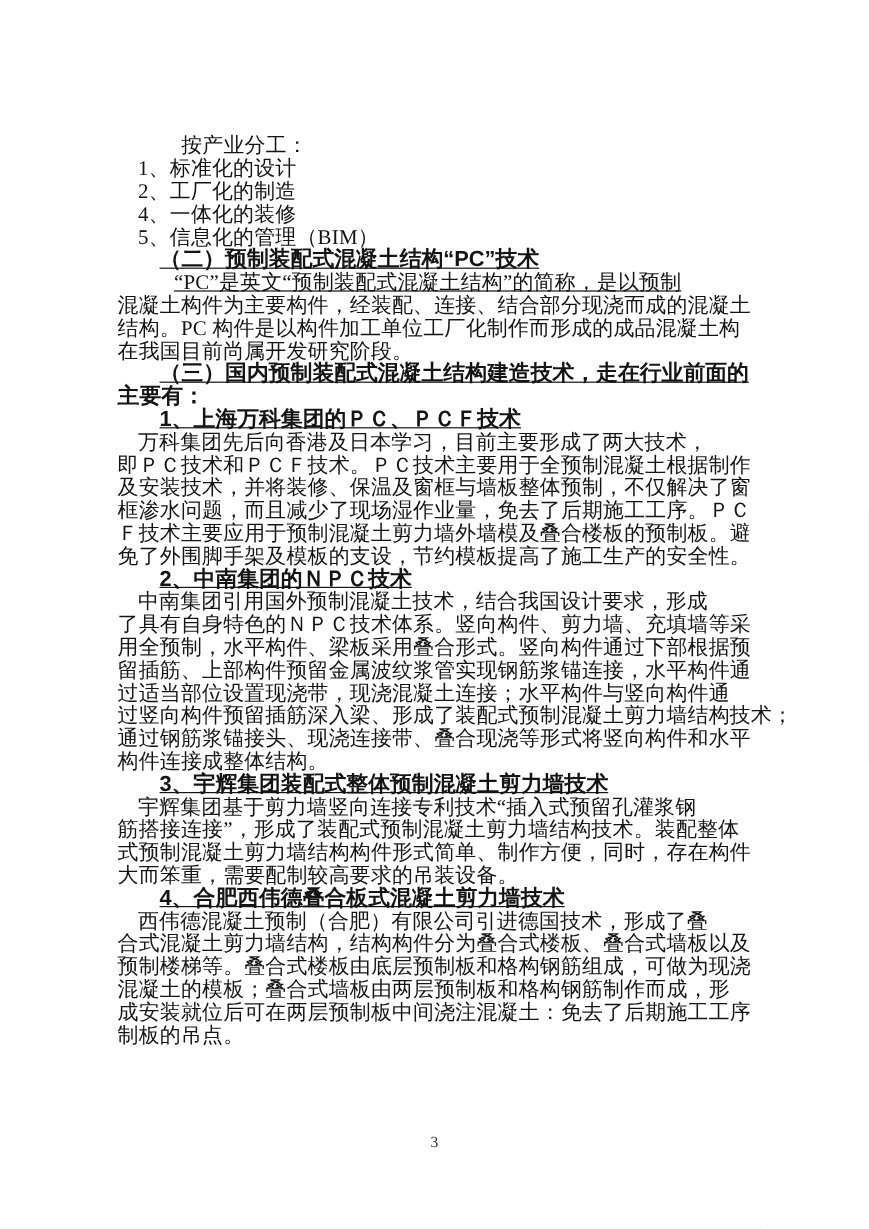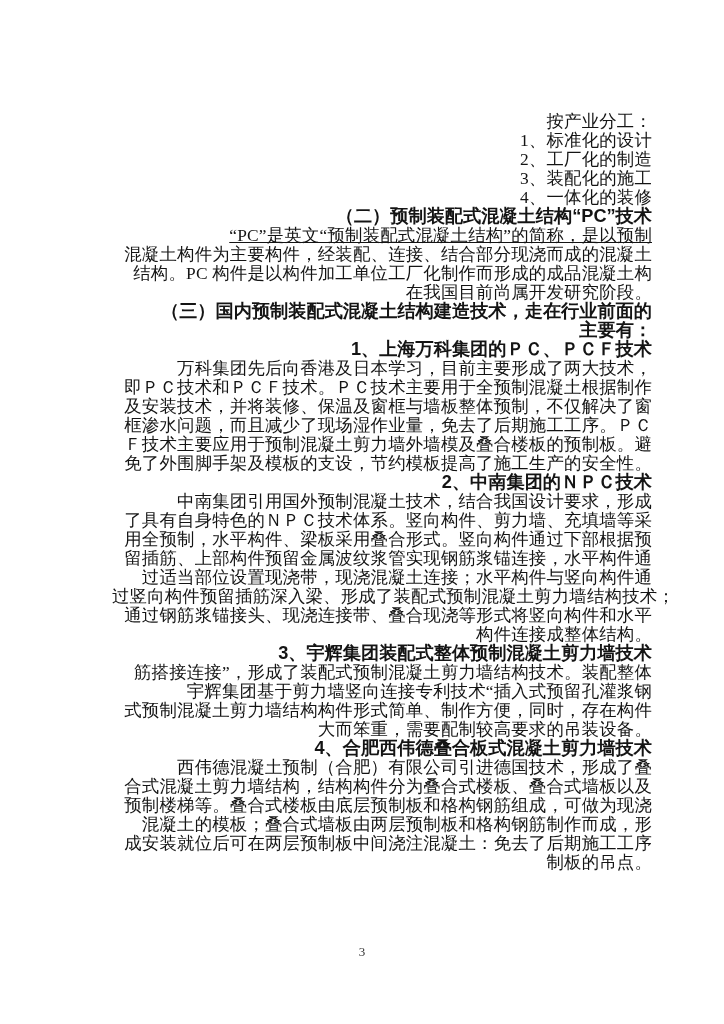--- a/index.html
+++ b/index.html
@@ -7,59 +7,58 @@
     position:relative;
     width:724px; height:1024px;
     margin:0 auto;
     background:#ffffff;
     overflow:hidden;
     font-family:"Liberation Serif","DejaVu Serif",serif;
     color:#141414;
   }
   .content {
     position:absolute;
-    left:112px; top:112px;
+    left:98px; top:112px;
     width:540px;
-    text-align:right;
   }
   .line {
     font-size:17.4px;
     line-height:19px;
     white-space:nowrap;
     letter-spacing:0.2px;
   }
   .h {
     font-family:"Liberation Sans","DejaVu Sans",sans-serif;
     font-weight:bold;
     font-size:18.2px;
     letter-spacing:0px;
   }
   .ind1 { padding-left:17px; }   
-  .ind2 { padding-left:35px; }   
+  .ind2 { padding-left:35px;text-decoration:underline; }   
   .ind3 { padding-left:53px; }   
   .indq { padding-left:47px;text-decoration:underline; }   
   .footer {
     position:absolute;
     left:0; right:0; top:944px;
     text-align:center;
     font-size:13px;
     color:#333;
     font-family:"Liberation Serif","DejaVu Serif",serif;
   }
 </style>
 </head>
 <body>
 
 <div class="page">
   <div class="content">
     <div class="line ind3">按产业分工：</div>
     <div class="line ind1">1、标准化的设计</div>
     <div class="line ind1">2、工厂化的制造</div>
-    <div class="line ind1">3、装配化的施工</div>
     <div class="line ind1">4、一体化的装修</div>
+    <div class="line ind1">5、信息化的管理（BIM）</div>
     <div class="line h ind2">（二）预制装配式混凝土结构“PC”技术</div>
     <div class="line indq">“PC”是英文“预制装配式混凝土结构”的简称，是以预制</div>
     <div class="line">混凝土构件为主要构件，经装配、连接、结合部分现浇而成的混凝土</div>
     <div class="line">结构。PC 构件是以构件加工单位工厂化制作而形成的成品混凝土构</div>
     <div class="line">在我国目前尚属开发研究阶段。</div>
     <div class="line h ind2">（三）国内预制装配式混凝土结构建造技术，走在行业前面的</div>
     <div class="line h">主要有：</div>
     <div class="line h ind2">1、上海万科集团的ＰＣ、ＰＣＦ技术</div>
     <div class="line ind1">万科集团先后向香港及日本学习，目前主要形成了两大技术，</div>
     <div class="line">即ＰＣ技术和ＰＣＦ技术。ＰＣ技术主要用于全预制混凝土根据制作</div>
@@ -70,22 +69,22 @@
     <div class="line h ind2">2、中南集团的ＮＰＣ技术</div>
     <div class="line ind1">中南集团引用国外预制混凝土技术，结合我国设计要求，形成</div>
     <div class="line">了具有自身特色的ＮＰＣ技术体系。竖向构件、剪力墙、充填墙等采</div>
     <div class="line">用全预制，水平构件、梁板采用叠合形式。竖向构件通过下部根据预</div>
     <div class="line">留插筋、上部构件预留金属波纹浆管实现钢筋浆锚连接，水平构件通</div>
     <div class="line">过适当部位设置现浇带，现浇混凝土连接；水平构件与竖向构件通</div>
     <div class="line">过竖向构件预留插筋深入梁、形成了装配式预制混凝土剪力墙结构技术；</div>
     <div class="line">通过钢筋浆锚接头、现浇连接带、叠合现浇等形式将竖向构件和水平</div>
     <div class="line">构件连接成整体结构。</div>
     <div class="line h ind2">3、宇辉集团装配式整体预制混凝土剪力墙技术</div>
+    <div class="line ind1">宇辉集团基于剪力墙竖向连接专利技术“插入式预留孔灌浆钢</div>
     <div class="line">筋搭接连接”，形成了装配式预制混凝土剪力墙结构技术。装配整体</div>
-    <div class="line ind1">宇辉集团基于剪力墙竖向连接专利技术“插入式预留孔灌浆钢</div>
     <div class="line">式预制混凝土剪力墙结构构件形式简单、制作方便，同时，存在构件</div>
     <div class="line">大而笨重，需要配制较高要求的吊装设备。</div>
     <div class="line h ind2">4、合肥西伟德叠合板式混凝土剪力墙技术</div>
     <div class="line ind1">西伟德混凝土预制（合肥）有限公司引进德国技术，形成了叠</div>
     <div class="line">合式混凝土剪力墙结构，结构构件分为叠合式楼板、叠合式墙板以及</div>
     <div class="line">预制楼梯等。叠合式楼板由底层预制板和格构钢筋组成，可做为现浇</div>
     <div class="line">混凝土的模板；叠合式墙板由两层预制板和格构钢筋制作而成，形</div>
     <div class="line">成安装就位后可在两层预制板中间浇注混凝土：免去了后期施工工序</div>
     <div class="line">制板的吊点。</div>
   </div>

